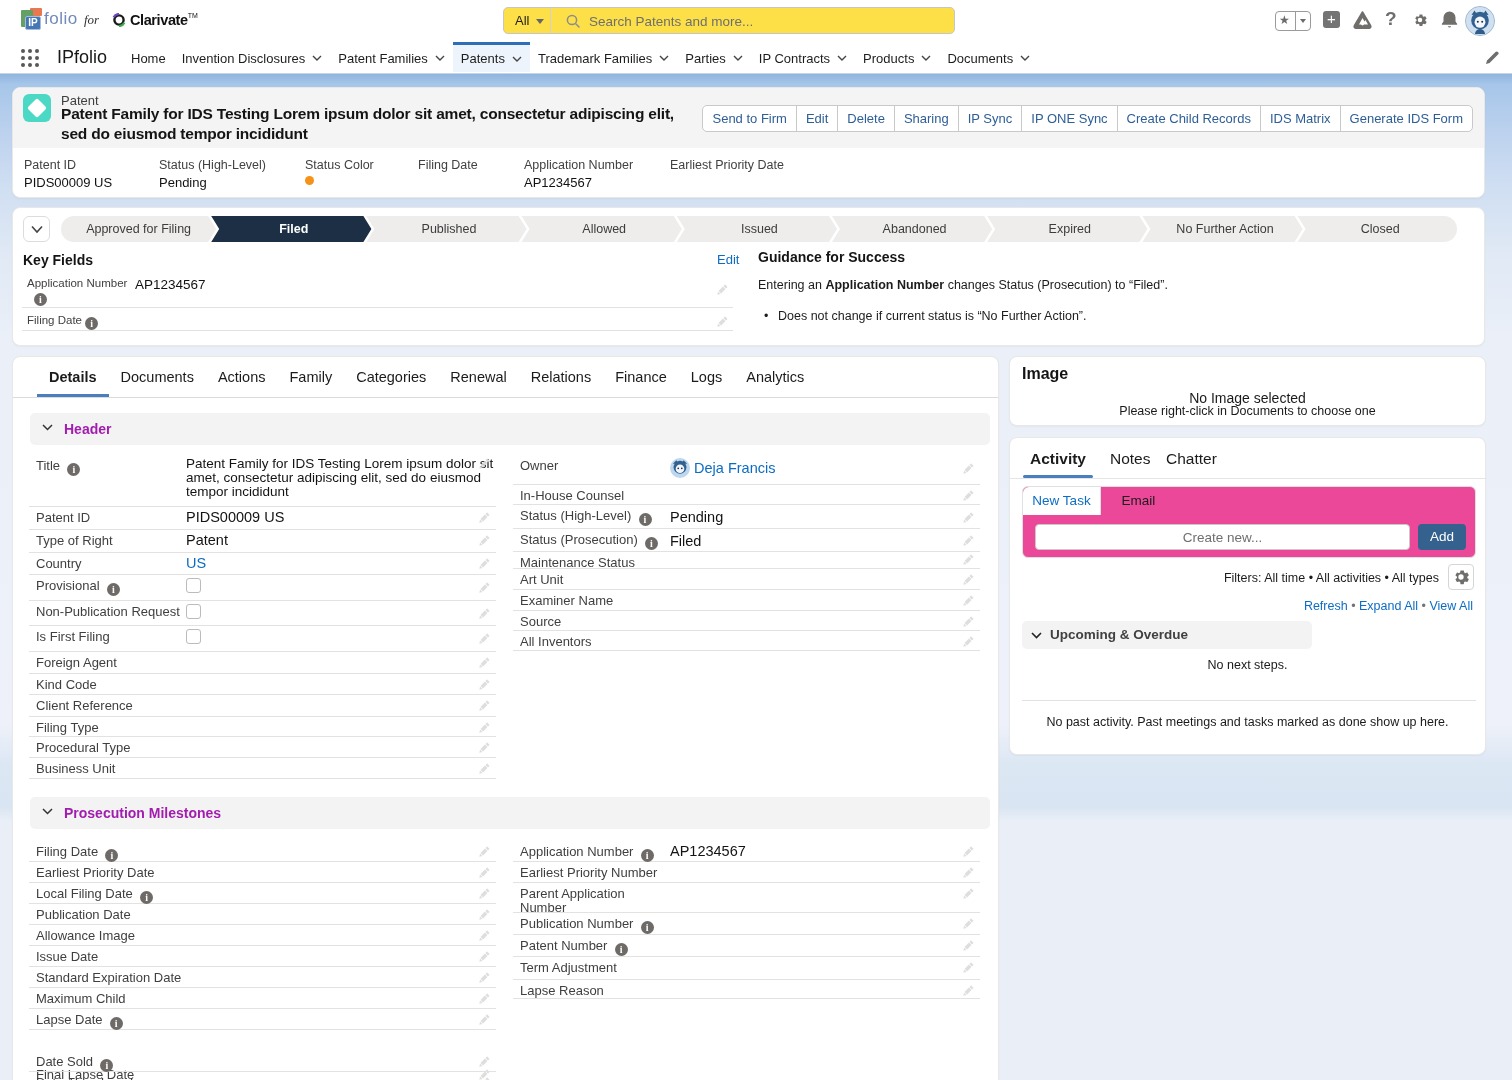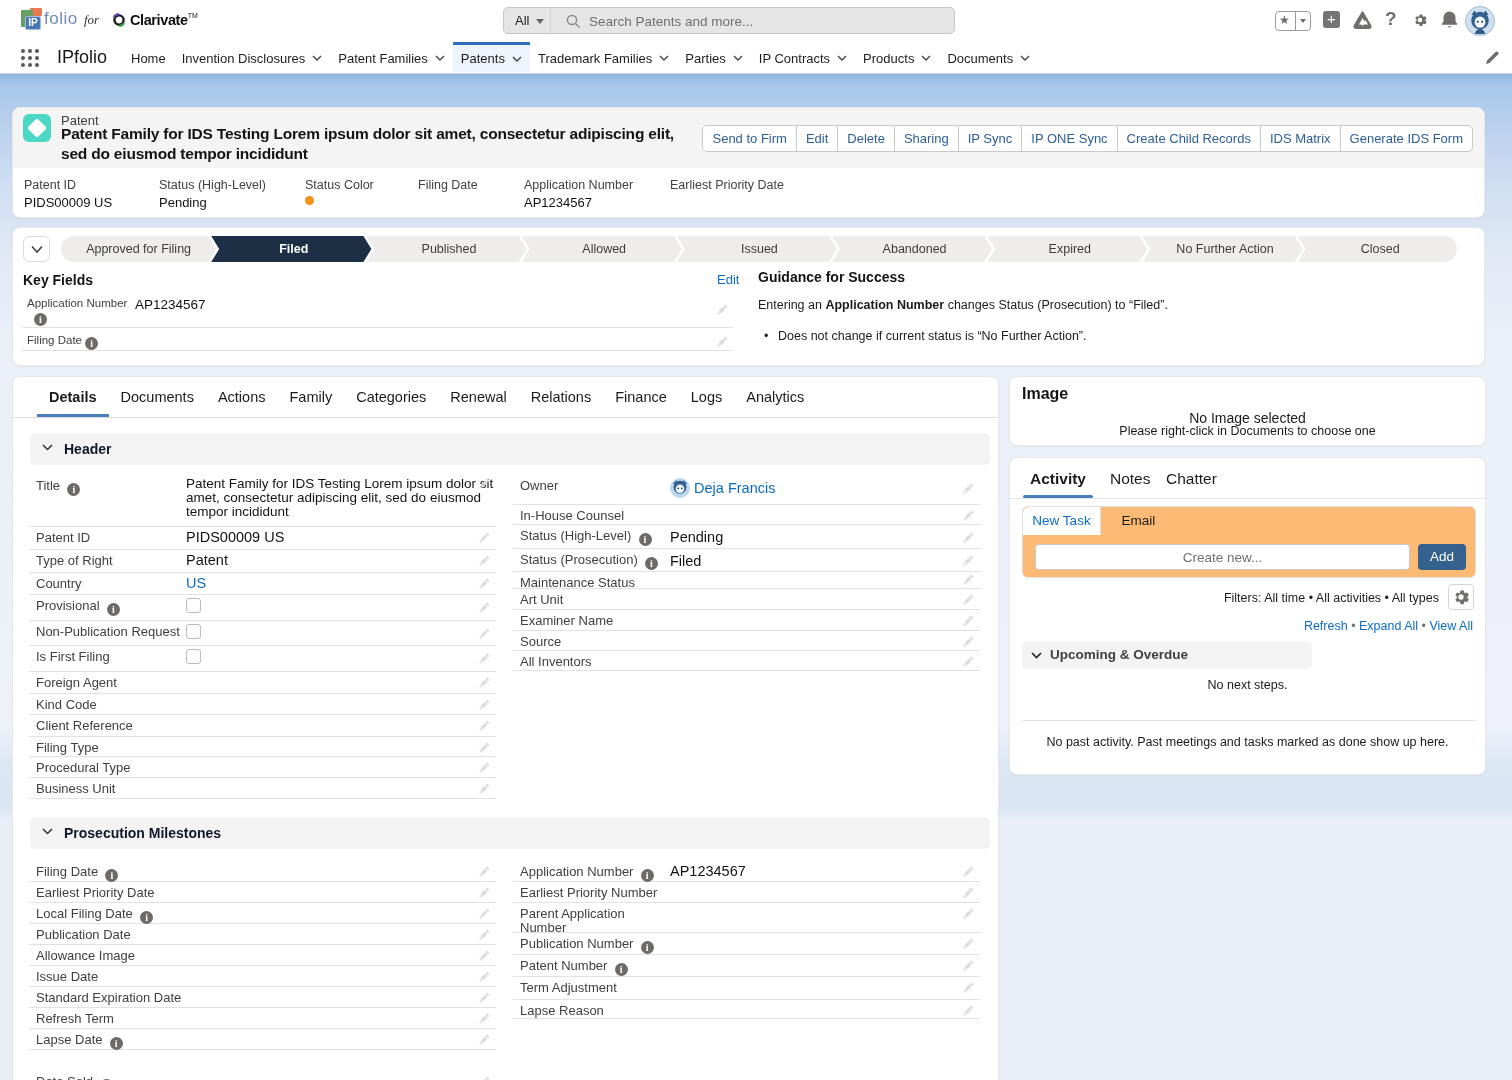--- a/index.html
+++ b/index.html
@@ -1,34 +1,34 @@
 <!DOCTYPE html>
 <html><head>
 <meta charset="utf-8">
 <style>
 * { box-sizing:border-box; margin:0; padding:0; }
 html,body { width:1512px; height:1080px; }
 body { font-family:"Liberation Sans",sans-serif; position:relative; overflow:hidden; background:#fff; }
 .bg { position:absolute; left:0; top:74px; width:1512px; height:1006px;
   background:linear-gradient(180deg,#8fb4de 0px,#a6c6e9 10px,#bdd2ee 60px,#cfdef2 110px,#e0e9f5 180px,#eaeff8 260px,#eef1f9 650px,#dce7f4 690px,#d9e5f2 733px,#eaeff7 748px,#eaeef7 1006px);
 }
-.card { position:absolute; background:#fff; border-radius:8px; border:1px solid #e8e8e8; box-shadow:0 1px 2px rgba(0,0,0,0.04);margin-top:20px; }
+.card { position:absolute; background:#fff; border-radius:8px; border:1px solid #e8e8e8; box-shadow:0 1px 2px rgba(0,0,0,0.04); }
 
 
 .ghead { position:absolute; left:0; top:0; width:1512px; height:42px; background:#fff; }
 .logoip { position:absolute; left:21px; top:7px; width:26px; height:26px; }
 .logoip .sq1 { position:absolute; left:9px; top:1px; width:12px; height:8px; background:#e8784f; border-radius:1px; }
 .logoip .sq2 { position:absolute; left:0px; top:3px; width:12px; height:17px; background:#63a065; border-radius:1px; }
 .logoip .sq3 { position:absolute; left:4px; top:9px; width:16px; height:14px; background:#4576b5; border-radius:2px; border:1px solid #a6bcda; color:#fff; font-size:10px; font-weight:bold; text-align:center; line-height:12px; }
 .logofolio { position:absolute; left:44px; top:9px; font-size:17px; color:#7189bb; letter-spacing:0.5px; }
 .logofor { position:absolute; left:84px; top:12px; font-size:13px; font-style:italic; color:#333; font-family:"Liberation Serif",serif; }
 .clariv { position:absolute; left:112px; top:11px; }
 .clariv .ctxt { font-size:14.5px; font-weight:bold; color:#111; letter-spacing:-0.4px; }
 
-.searchbox { position:absolute; left:503px; top:7px; width:452px; height:27px; border:1px solid #c6c6c6; border-radius:5px; background:#e5e5e5; }
+.searchbox { position:absolute; left:503px; top:7px; width:452px; height:27px; border:1px solid #c6c6c6; border-radius:5px; background:#fde047; }
 .searchbox .allseg { position:absolute; left:0; top:0; width:47px; height:25px; border-right:1px solid #d2d2d2; font-size:13px; color:#222; line-height:25px; padding-left:11px; }
 .searchbox .caret { position:absolute; left:32px; top:11px; width:0; height:0; border-left:4px solid transparent; border-right:4px solid transparent; border-top:5px solid #666; }
 .searchbox .mag { position:absolute; left:62px; top:6px; }
 .searchbox .ph { position:absolute; left:85px; top:6px; font-size:13.5px; color:#6f6f6f; }
 
 .hicon { position:absolute; top:11px; color:#706e6b; }
 .favbox { left:1275px; top:11px; position:absolute; width:36px; height:20px; border:1px solid #9b9b9b; border-radius:4px; }
 .favbox .div { position:absolute; left:19px; top:0; width:1px; height:18px; background:#9b9b9b; }
 .favbox .star { position:absolute; left:3px; top:1px; font-size:12px; color:#6b6b6b; }
 .favbox .c2 { position:absolute; left:24px; top:7px; width:0; height:0; border-left:3.5px solid transparent; border-right:3.5px solid transparent; border-top:4.5px solid #6b6b6b; }
@@ -78,37 +78,37 @@
 
 
 .info::before { content:"i"; } .info { display:inline-block; width:13px; height:13px; border-radius:50%; background:#6d6a67; color:#fff; font-size:10px; font-weight:bold; text-align:center; line-height:13.5px; vertical-align:-2.5px; font-family:"Liberation Serif",serif; }
 
 
 .lcard { left:12px; top:356px; width:987px; height:760px; border-radius:8px 8px 0 0; }
 .ltabs { position:absolute; left:0px; top:0; width:985px; height:41px; border-bottom:1px solid #dddbda; display:flex; padding-left:24px; }
 .ltab { font-size:14.5px; color:#1b1b1b; padding:0 12px; line-height:40px; }
 .ltab.active { font-weight:bold; border-bottom:3px solid #4a7fbe; }
 .secbar { position:absolute; left:17px; width:960px; height:32px; background:#f3f3f3; border-radius:5px; }
-.secbar .sctxt { position:absolute; left:34px; top:8px; font-size:14px; font-weight:bold; color:#0f172a; }
+.secbar .sctxt { position:absolute; left:34px; top:8px; font-size:14px; font-weight:bold; color:#a21caf; }
 .secbar svg { position:absolute; left:12px; top:11px; }
 .frow { position:absolute; border-bottom:1px solid #e4e2e0; }
 .flbl { position:absolute; left:7px; top:4px; font-size:13px; line-height:14px; color:#3f3f3f; white-space:nowrap; }
 .fval { position:absolute; left:157px; top:2px; font-size:14.5px; color:#131313; }
 .fpencil { position:absolute; right:5px; top:4px; opacity:0.85; }
 .chk { position:absolute; left:157px; top:3px; width:15px; height:15px; border:1px solid #bdbbb9; border-radius:3px; background:#fff; }
 .link { color:#0c6cc3; }
 
 
 .icard { left:1009px; top:356px; width:477px; height:70px; }
 .icard .ititle { position:absolute; left:12px; top:8px; font-size:16px; font-weight:bold; color:#141414; }
 .icard .il1 { position:absolute; left:0; top:33px; width:100%; text-align:center; font-size:14px; color:#1a1a1a; }
 .icard .il2 { position:absolute; left:0; top:47px; width:100%; text-align:center; font-size:12.5px; color:#1a1a1a; }
 .acard { left:1009px; top:437px; width:477px; height:318px; }
 .atab { position:absolute; top:12px; font-size:15.5px; color:#1b1b1b; }
-.composer { position:absolute; left:12px; top:48px; width:454px; height:72px; background:#fdba74; border:1px solid #e0e0e0; border-radius:6px; }
+.composer { position:absolute; left:12px; top:48px; width:454px; height:72px; background:#ec4899; border:1px solid #e0e0e0; border-radius:6px; }
 .ctab { position:absolute; left:0; top:0; width:78px; height:28px; background:#fff; border-right:1px solid #e0e0e0; border-radius:6px 0 0 0; font-size:13.5px; color:#0d6dc5; text-align:center; line-height:28px; }
 .ctab2 { position:absolute; left:78px; top:0; width:75px; height:28px; font-size:13.5px; color:#1b1b1b; text-align:center; line-height:28px; }
 .cinput { position:absolute; left:12px; top:37px; width:375px; height:26px; background:#fff; border:1px solid #c9c9c9; border-radius:4px; font-size:13.5px; color:#6f6f6f; text-align:center; line-height:25px; }
 .addbtn { position:absolute; left:395px; top:37px; width:48px; height:26px; background:#35618e; border-radius:4px; color:#fff; font-size:13.5px; text-align:center; line-height:26px; }
 .filters { position:absolute; right:46px; top:133px; font-size:12.5px; color:#1b1b1b; }
 .gearbox { position:absolute; right:11px; top:126px; width:26px; height:26px; border:1px solid #d5d5d5; border-radius:4px; }
 .alinks { position:absolute; right:12px; top:161px; font-size:12.5px; color:#0d6dc5; }
 .upcbar { position:absolute; left:12px; top:183px; width:290px; height:28px; background:#f3f3f3; border-radius:5px; }
 .upcbar .utxt { position:absolute; left:28px; top:6px; font-size:13.5px; font-weight:bold; color:#404040; }
 .upcbar svg { position:absolute; left:9px; top:9px; }
@@ -670,21 +670,21 @@
         <span class="flbl">Standard Expiration Date</span>
         <svg class="fpencil" style="top:4px" width="14" height="14" viewBox="0 0 14 14">
           <g transform="rotate(45 7 7)" fill="#dbd9d7">
             <rect x="5.2" y="0.8" width="3.6" height="2.4" rx="0.6"></rect>
             <rect x="5.2" y="3.9" width="3.6" height="6.2"></rect>
             <path d="M5.2 10.8 H8.8 L7 13.6 Z"></path>
           </g>
         </svg>
       </div>
       <div class="frow" style="left:16px;top:631px;width:467px;height:21px;">
-        <span class="flbl">Refresh Term</span>
+        <span class="flbl">Maximum Child</span>
         <svg class="fpencil" style="top:4px" width="14" height="14" viewBox="0 0 14 14">
           <g transform="rotate(45 7 7)" fill="#dbd9d7">
             <rect x="5.2" y="0.8" width="3.6" height="2.4" rx="0.6"></rect>
             <rect x="5.2" y="3.9" width="3.6" height="6.2"></rect>
             <path d="M5.2 10.8 H8.8 L7 13.6 Z"></path>
           </g>
         </svg>
       </div>
       <div class="frow" style="left:16px;top:652px;width:467px;height:21px;">
         <span class="flbl">Lapse Date &nbsp;<span class="info"></span></span>

